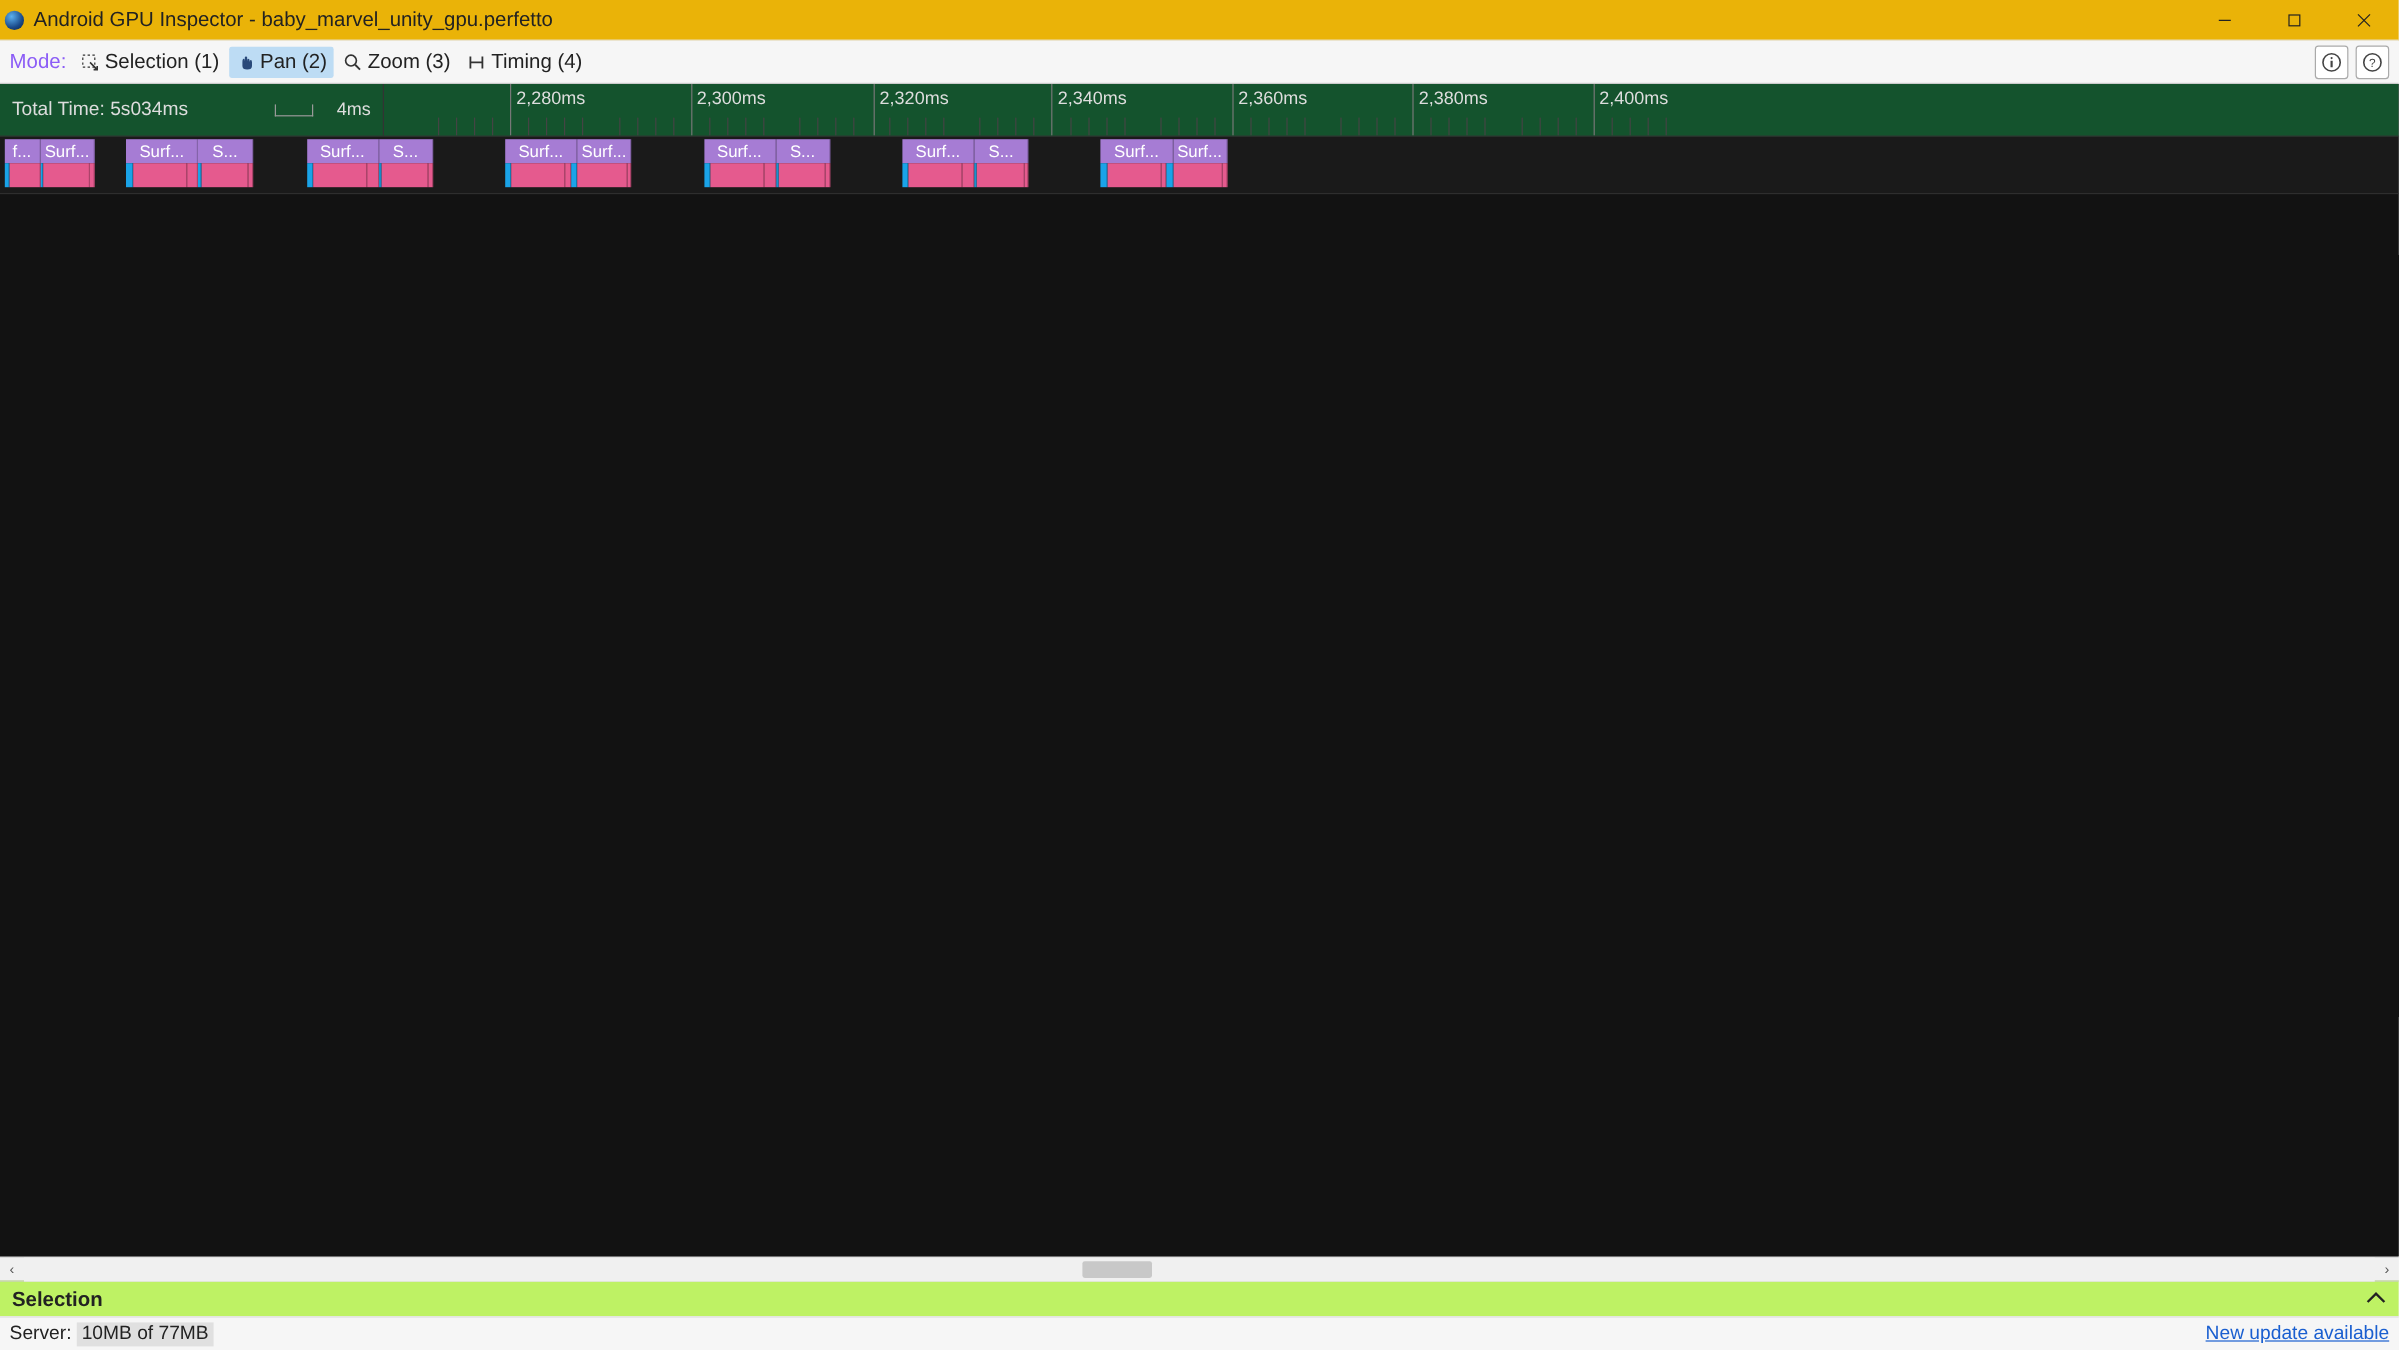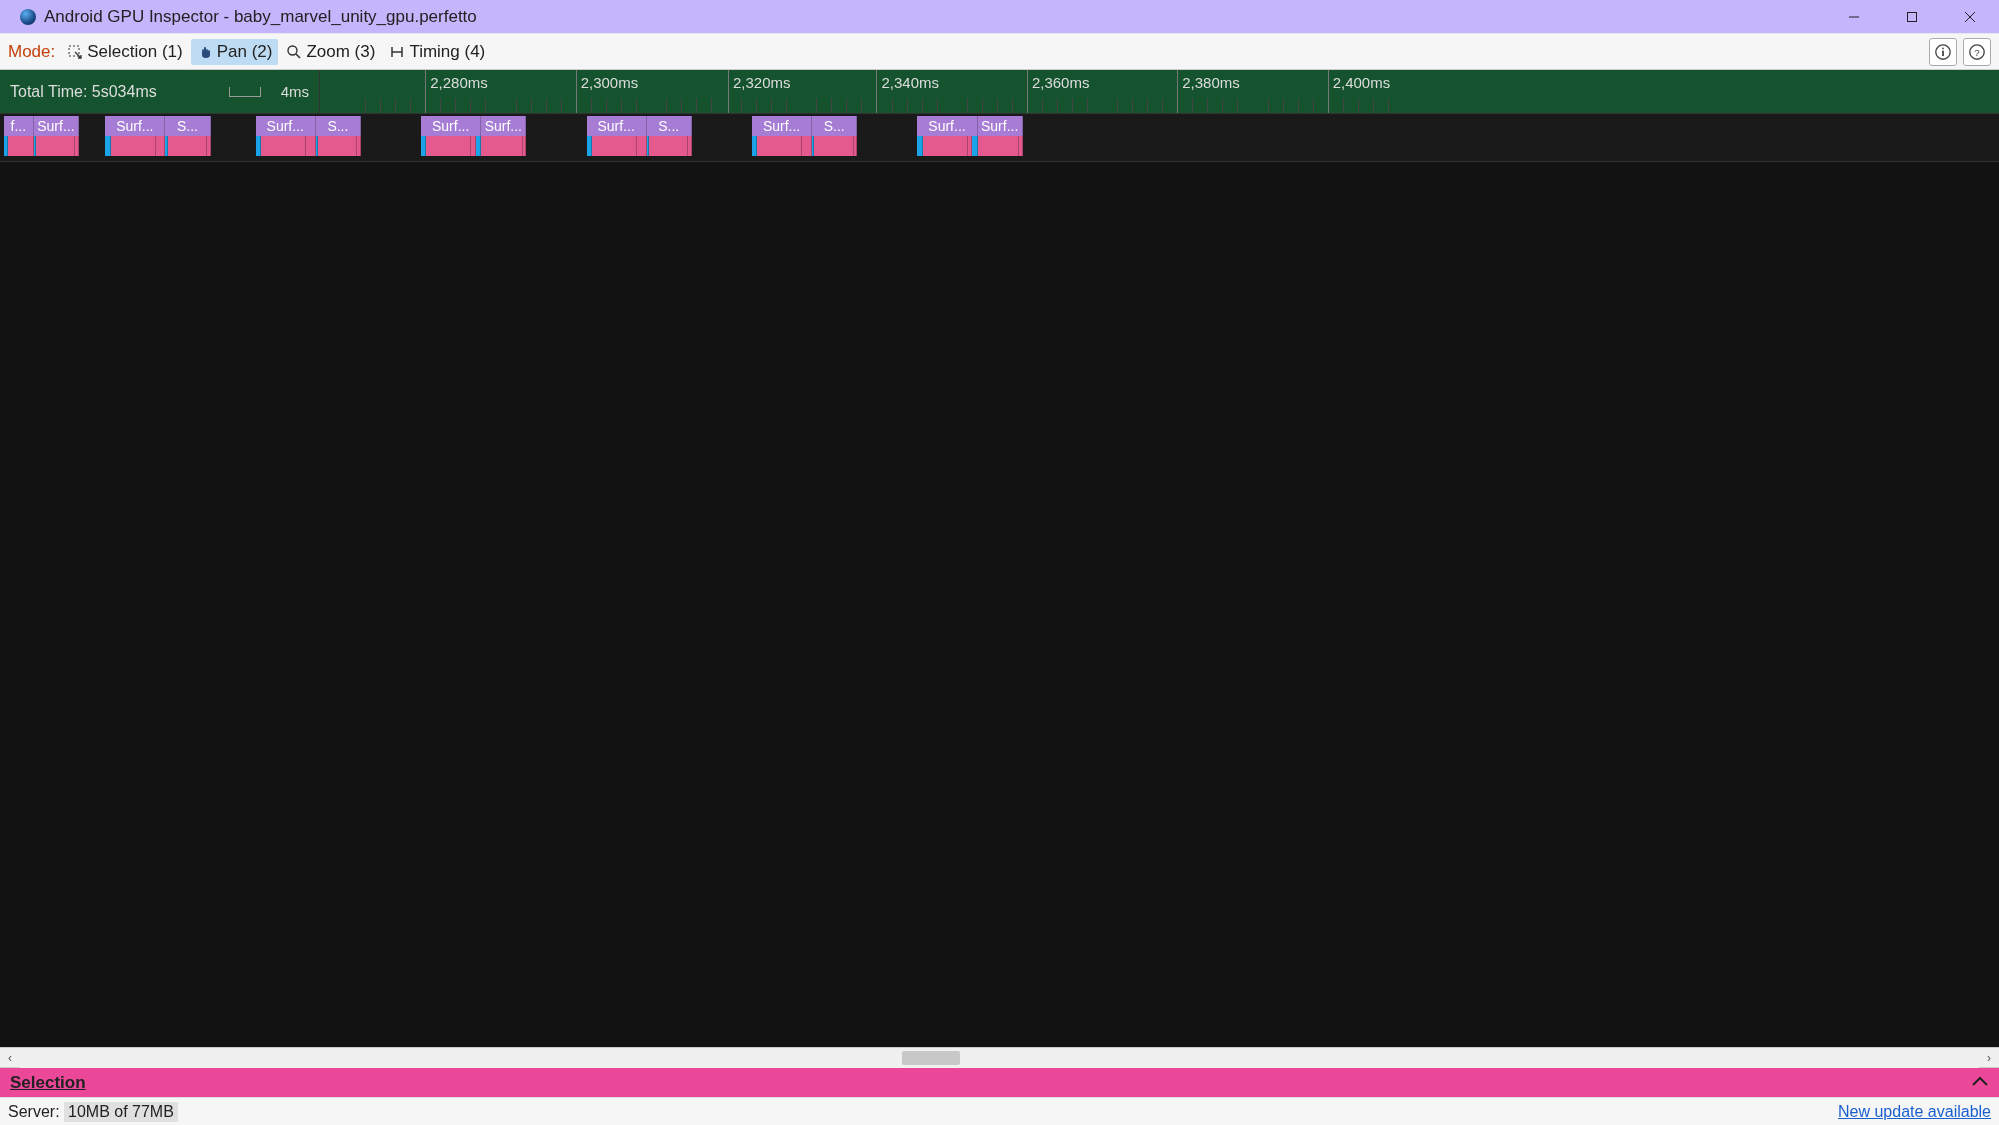--- a/index.html
+++ b/index.html
@@ -1,33 +1,33 @@
 <!DOCTYPE html>
 <html><head>
 <meta charset="utf-8">
 <style>
 * { margin: 0; padding: 0; box-sizing: border-box; font-family: "Segoe UI", Arial, sans-serif; }
 html, body { width: 100%; height: 100%; background: #fff; overflow: hidden; }
 .window { display: flex; flex-direction: column; height: 100vh; }
 
 
-.titlebar { display: flex; align-items: center; height: 34px; background: #c4b5fd; border-bottom: 1px solid #e8e8e8; padding-left: 20px; }
+.titlebar { display: flex; align-items: center; height: 34px; background: #eab308; border-bottom: 1px solid #e8e8e8; padding-left: 4px; }
 .titlebar .app-icon { width: 16px; height: 16px; border-radius: 50%; background: radial-gradient(circle at 35% 30%, #5bb0f0 0%, #1a4a8a 60%, #0a2040 100%); margin-right: 8px; }
 .titlebar .title { font-size: 17px; color: #222; flex: 0 0 auto; }
 .titlebar .spacer { flex: 1; }
 .win-btn { width: 58px; height: 34px; display: flex; align-items: center; justify-content: center; font-size: 14px; cursor: pointer; }
 .win-btn svg { stroke: #222; stroke-width: 1; fill: none; }
 
 
 .menubar { display: flex; align-items: center; height: 30px; background: #fff; padding-left: 6px; border-bottom: 1px solid #ddd; }
 .menu-item { padding: 4px 8px; font-size: 17px; color: #222; cursor: pointer; }
 
 
 .toolbar { display: flex; align-items: center; height: 36px; background: #f6f6f6; border-bottom: 1px solid #ccc; padding: 0 8px; gap: 6px; }
-.toolbar .label { font-size: 17px; color: #c2410c; }
+.toolbar .label { font-size: 17px; color: #8b5cf6; }
 .mode-btn { display: flex; align-items: center; gap: 4px; padding: 3px 6px; font-size: 17px; color: #222; border-radius: 2px; cursor: pointer; }
 .mode-btn.active { background: #bddcf4; }
 .mode-btn .ic { width: 16px; height: 16px; display: flex; align-items: center; justify-content: center; }
 .search-wrap { display: flex; align-items: center; border: 1px solid #999; background: #fff; border-radius: 2px; height: 26px; padding: 0 6px; width: 530px; margin-left: 10px; }
 .search-wrap .sicon { width: 14px; height: 14px; margin-right: 4px; }
 .search-wrap input { border: none; outline: none; flex: 1; font-size: 16px; color: #222; background: transparent; }
 .search-wrap .clear { cursor: pointer; font-size: 16px; color: #555; padding: 0 4px; }
 .toolbar .right { margin-left: auto; display: flex; gap: 6px; }
 .icon-btn { width: 28px; height: 28px; border: 1px solid #aaa; border-radius: 3px; display: flex; align-items: center; justify-content: center; cursor: pointer; background: #fff; }
 .icon-btn svg { width: 18px; height: 18px; }
@@ -56,21 +56,21 @@
 
 .empty { flex: 1; background: #121212; }
 
 
 .hscroll { height: 20px; background: #f0f0f0; display: flex; align-items: center; border-top: 1px solid #ccc; }
 .hscroll .arrow { width: 20px; height: 20px; display: flex; align-items: center; justify-content: center; font-size: 12px; color: #555; cursor: pointer; }
 .hscroll .trackbar { flex: 1; height: 20px; position: relative; background: #f0f0f0; }
 .hscroll .thumb { position: absolute; top: 3px; height: 14px; background: #c8c8c8; border-radius: 2px; }
 
 
-.selection-panel { height: 30px; background: #ec4899; border-top: 1px solid #ccc; display: flex; align-items: center; padding: 0 10px; font-size: 17px; font-weight: 600; color: #222; text-decoration: underline; }
+.selection-panel { height: 30px; background: #bef264; border-top: 1px solid #ccc; display: flex; align-items: center; padding: 0 10px; font-size: 17px; font-weight: 600; color: #222; }
 .selection-panel .chev { margin-left: auto; cursor: pointer; }
 
 
 .statusbar { height: 28px; background: #f6f6f6; border-top: 1px solid #ddd; display: flex; align-items: center; padding: 0 8px; font-size: 16px; color: #222; }
 .statusbar .mem { background: #e0e0e0; padding: 1px 4px; }
 .statusbar .update { margin-left: auto; color: #1a5fd0; text-decoration: underline; cursor: pointer; }
 
 .pin-icon { width: 14px; height: 16px; }
 </style>
 </head>

